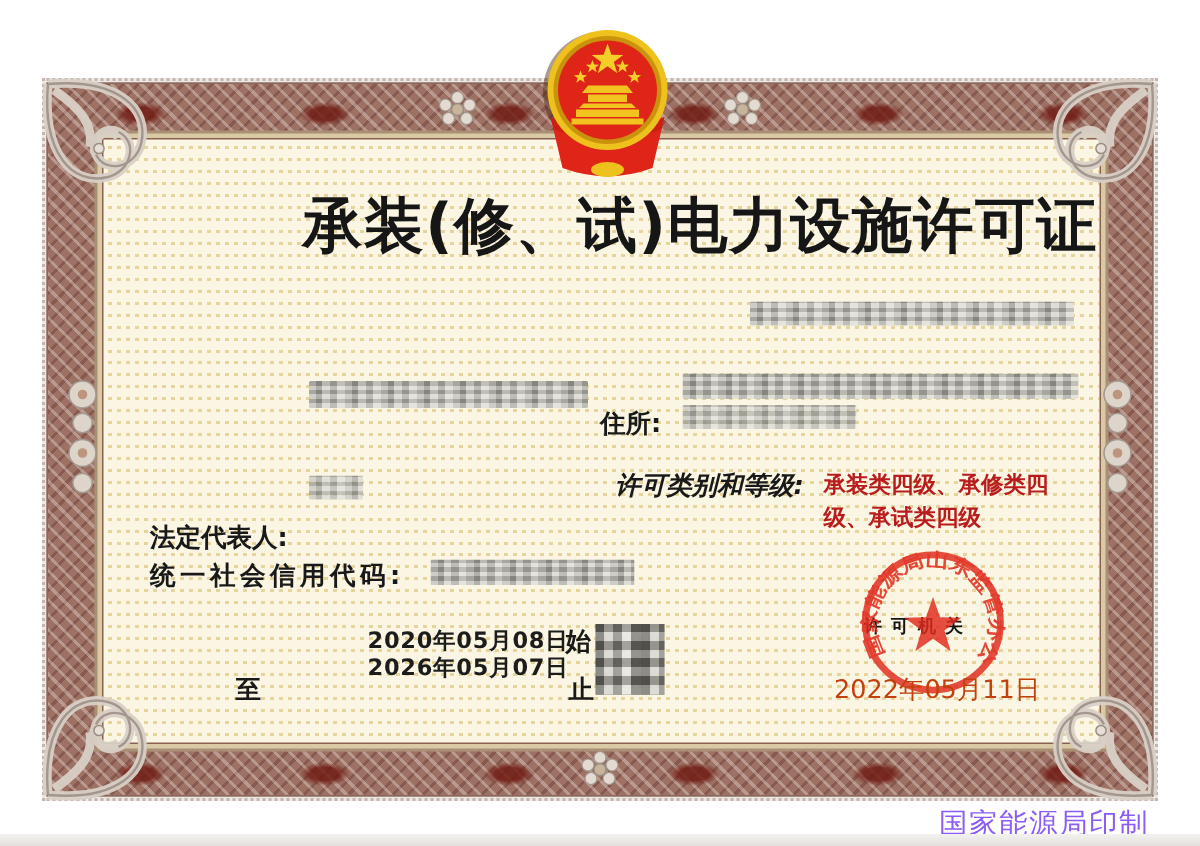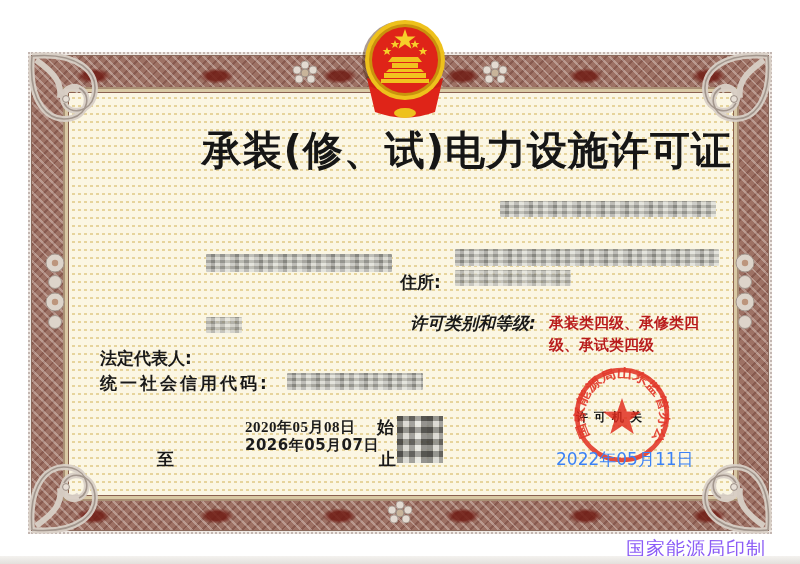--- a/index.html
+++ b/index.html
@@ -45,21 +45,21 @@
   .flower.t1{left:292px;top:60px;}
   .flower.t2{left:482px;top:60px;}
   .flower.b1{left:387px;top:500px;}
   
   .emblem{position:absolute;left:361px;top:16px;width:88px;height:104px;}
   .seal{position:absolute;left:566px;top:362px;width:112px;height:112px;opacity:.92;}
   .seal-overlay{
     position:absolute;left:576px;top:409px;width:110px;
     font-size:12px;font-weight:bold;letter-spacing:6px;color:#141414;white-space:nowrap;
   }
-  .issue-date{position:absolute;left:556px;top:448px;font-size:17px;color:#3b82f6;}
+  .issue-date{position:absolute;left:556px;top:448px;font-size:17px;color:#c2410c;}
   
   .title{
     position:absolute;left:68px;top:123px;width:664px;text-align:right;
     font-size:40px;font-weight:900;letter-spacing:1px;color:#161616;white-space:nowrap;
   }
   .lbl{position:absolute;font-size:17px;font-weight:bold;color:#191919;white-space:nowrap;}
   .val{position:absolute;font-size:15px;font-weight:600;color:#b91c1c;}
   .date{position:absolute;font-size:15px;font-weight:bold;color:#1c1c1c;letter-spacing:.5px;white-space:nowrap;}
   .footer-print{position:absolute;left:626px;top:536px;font-size:19px;color:#8b5cf6;letter-spacing:1px;}
   
@@ -226,21 +226,21 @@
 
   <div class="lbl" style="left:100px;top:315px;margin-top:32px;">法定代表人:</div>
   <div class="redact light" style="left:206px;top:317px;width:36px;height:16px;"></div>
 
   <div class="lbl" style="left:410px;top:312px;font-style:italic;">许可类别和等级:</div>
   <div class="val" style="left:549px;top:312px;width:162px;line-height:22px;">承装类四级、承修类四级、承试类四级</div>
 
   <div class="lbl" style="left:100px;top:372px;letter-spacing:3px;">统一社会信用代码:</div>
   <div class="redact" style="left:287px;top:373px;width:136px;height:17px;"></div>
 
-  <div class="date" style="left:245px;top:418px;font-family:Liberation Serif, serif;">2020年05月08日</div>
+  <div class="date" style="left:245px;top:418px;">2020年05月08日</div>
   <div class="lbl" style="left:377px;top:416px;">始</div>
   <div class="lbl" style="left:157px;top:448px;">至</div>
   <div class="date" style="left:245px;top:436px;">2026年05月07日</div>
   <div class="lbl" style="left:379px;top:448px;">止</div>
 
   <div class="qr"></div>
 
   <div class="seal-overlay">许可机关</div>
 
   <svg class="seal" viewBox="0 0 112 112">

